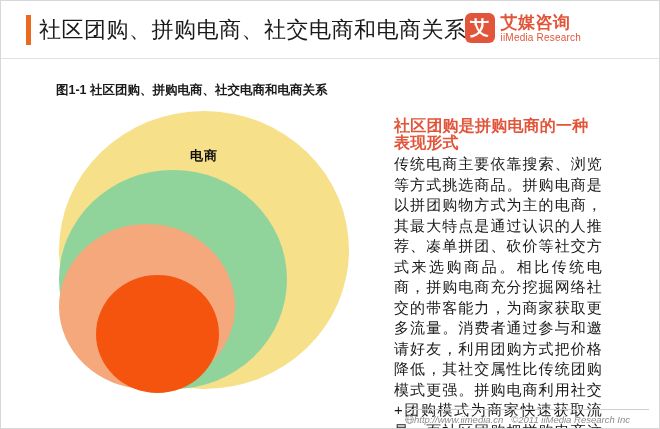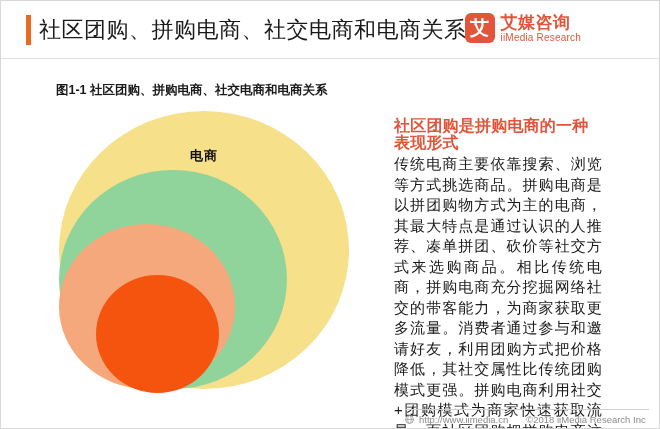--- a/index.html
+++ b/index.html
@@ -198,25 +198,25 @@
     height: 1px;
     background: #cfcfcf;
   }
   .footer {
     position: absolute;
     left: 404px;
     top: 412px;
     width: 250px;
     display: flex;
     align-items: center;
-    gap: 5px;
     font-size: 9.5px;
     line-height: 13px;
     color: #8c8c8c;
     white-space: nowrap;
+    font-style: italic;
   }
   .globe-icon {
     width: 9px;
     height: 9px;
     flex: 0 0 auto;
     display: block;
   }
   .footer-sep { display: inline-block; width: 8px; }
 </style>
 </head>
@@ -262,16 +262,16 @@
 
   <div class="footer-rule"></div>
   <div class="footer">
     <svg class="globe-icon" viewBox="0 0 16 16">
       <circle cx="8" cy="8" r="7" fill="none" stroke="#8c8c8c" stroke-width="1.4"></circle>
       <ellipse cx="8" cy="8" rx="3.2" ry="7" fill="none" stroke="#8c8c8c" stroke-width="1.1"></ellipse>
       <line x1="1" y1="8" x2="15" y2="8" stroke="#8c8c8c" stroke-width="1.1"></line>
     </svg>
     <span>http://www.iimedia.cn</span>
     <span class="footer-sep"></span>
-    <span>©2018  iiMedia Research  Inc</span>
+    <span>©2011  iiMedia Research  Inc</span>
   </div>
 
 </div>
 
 </body></html>

